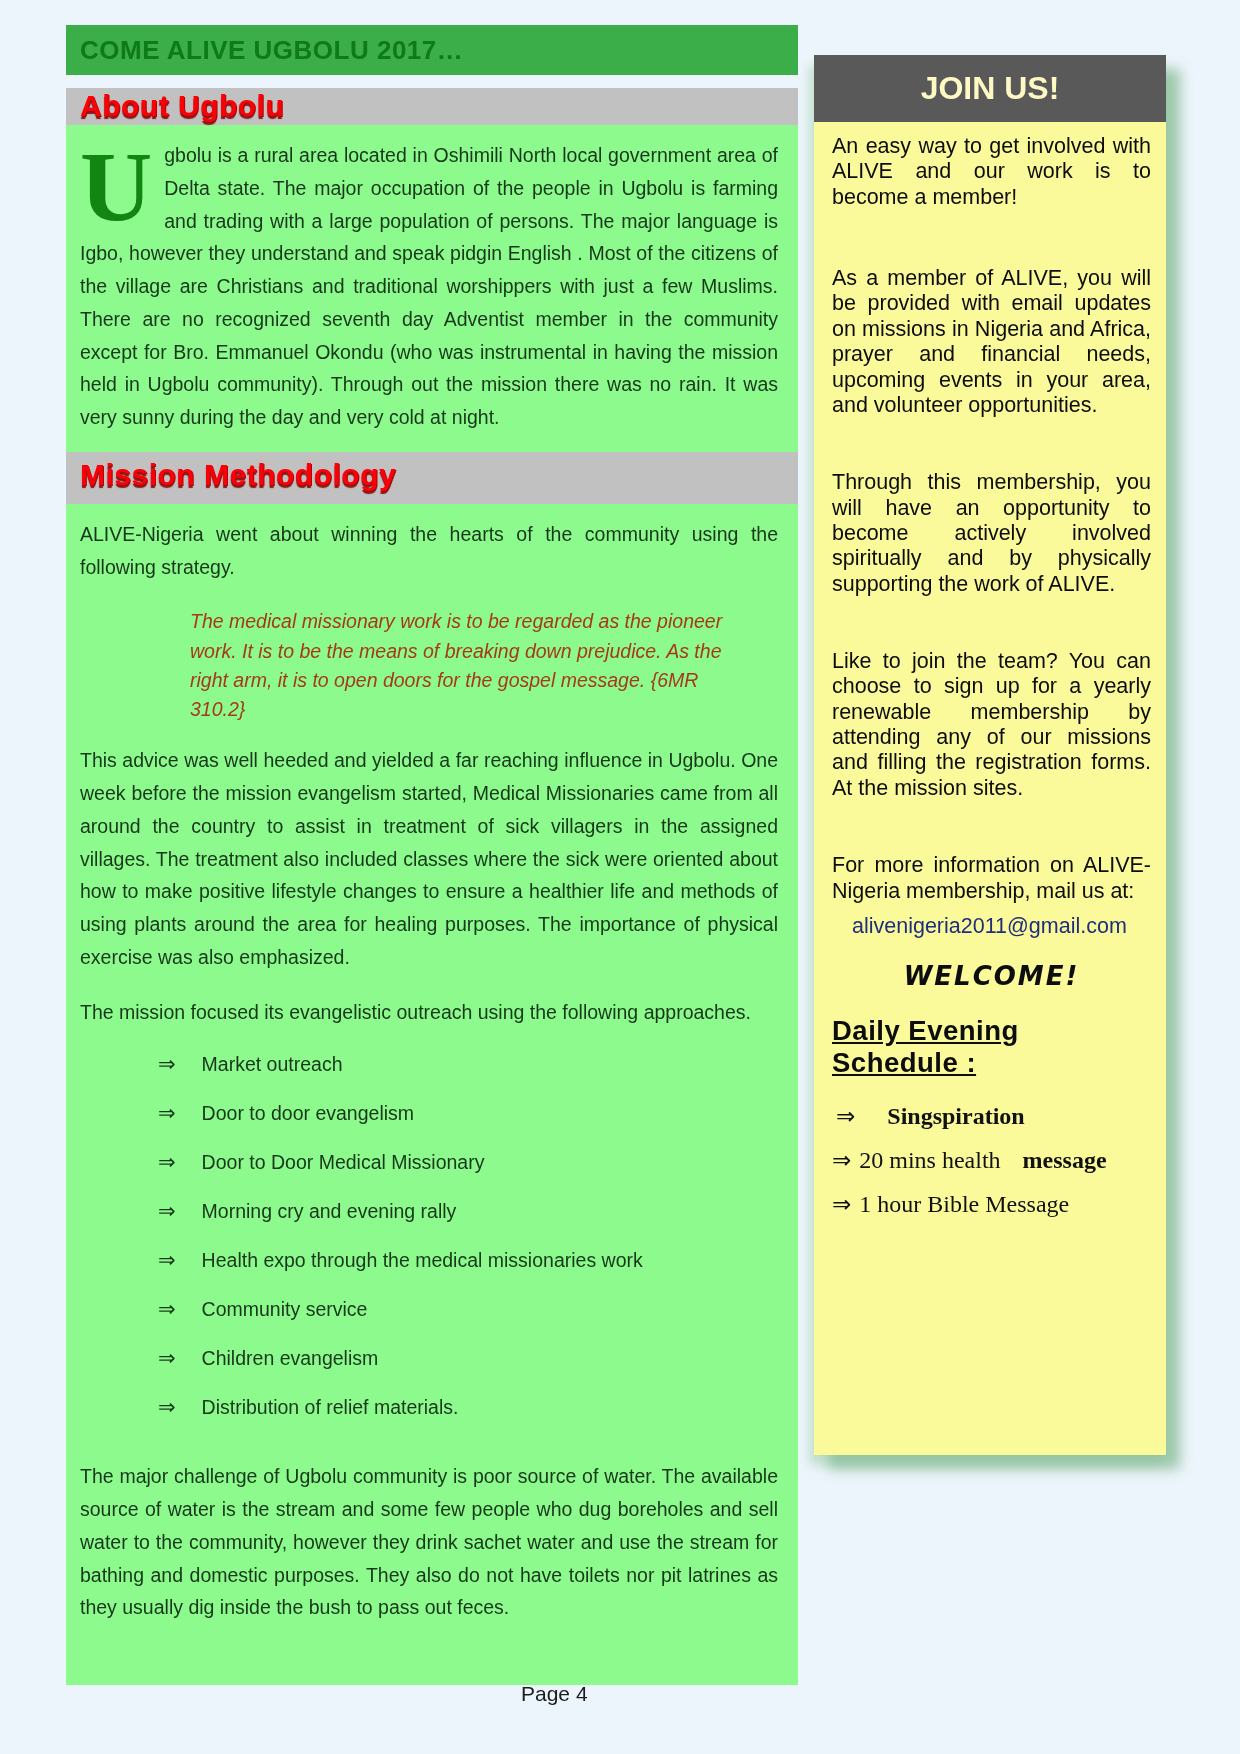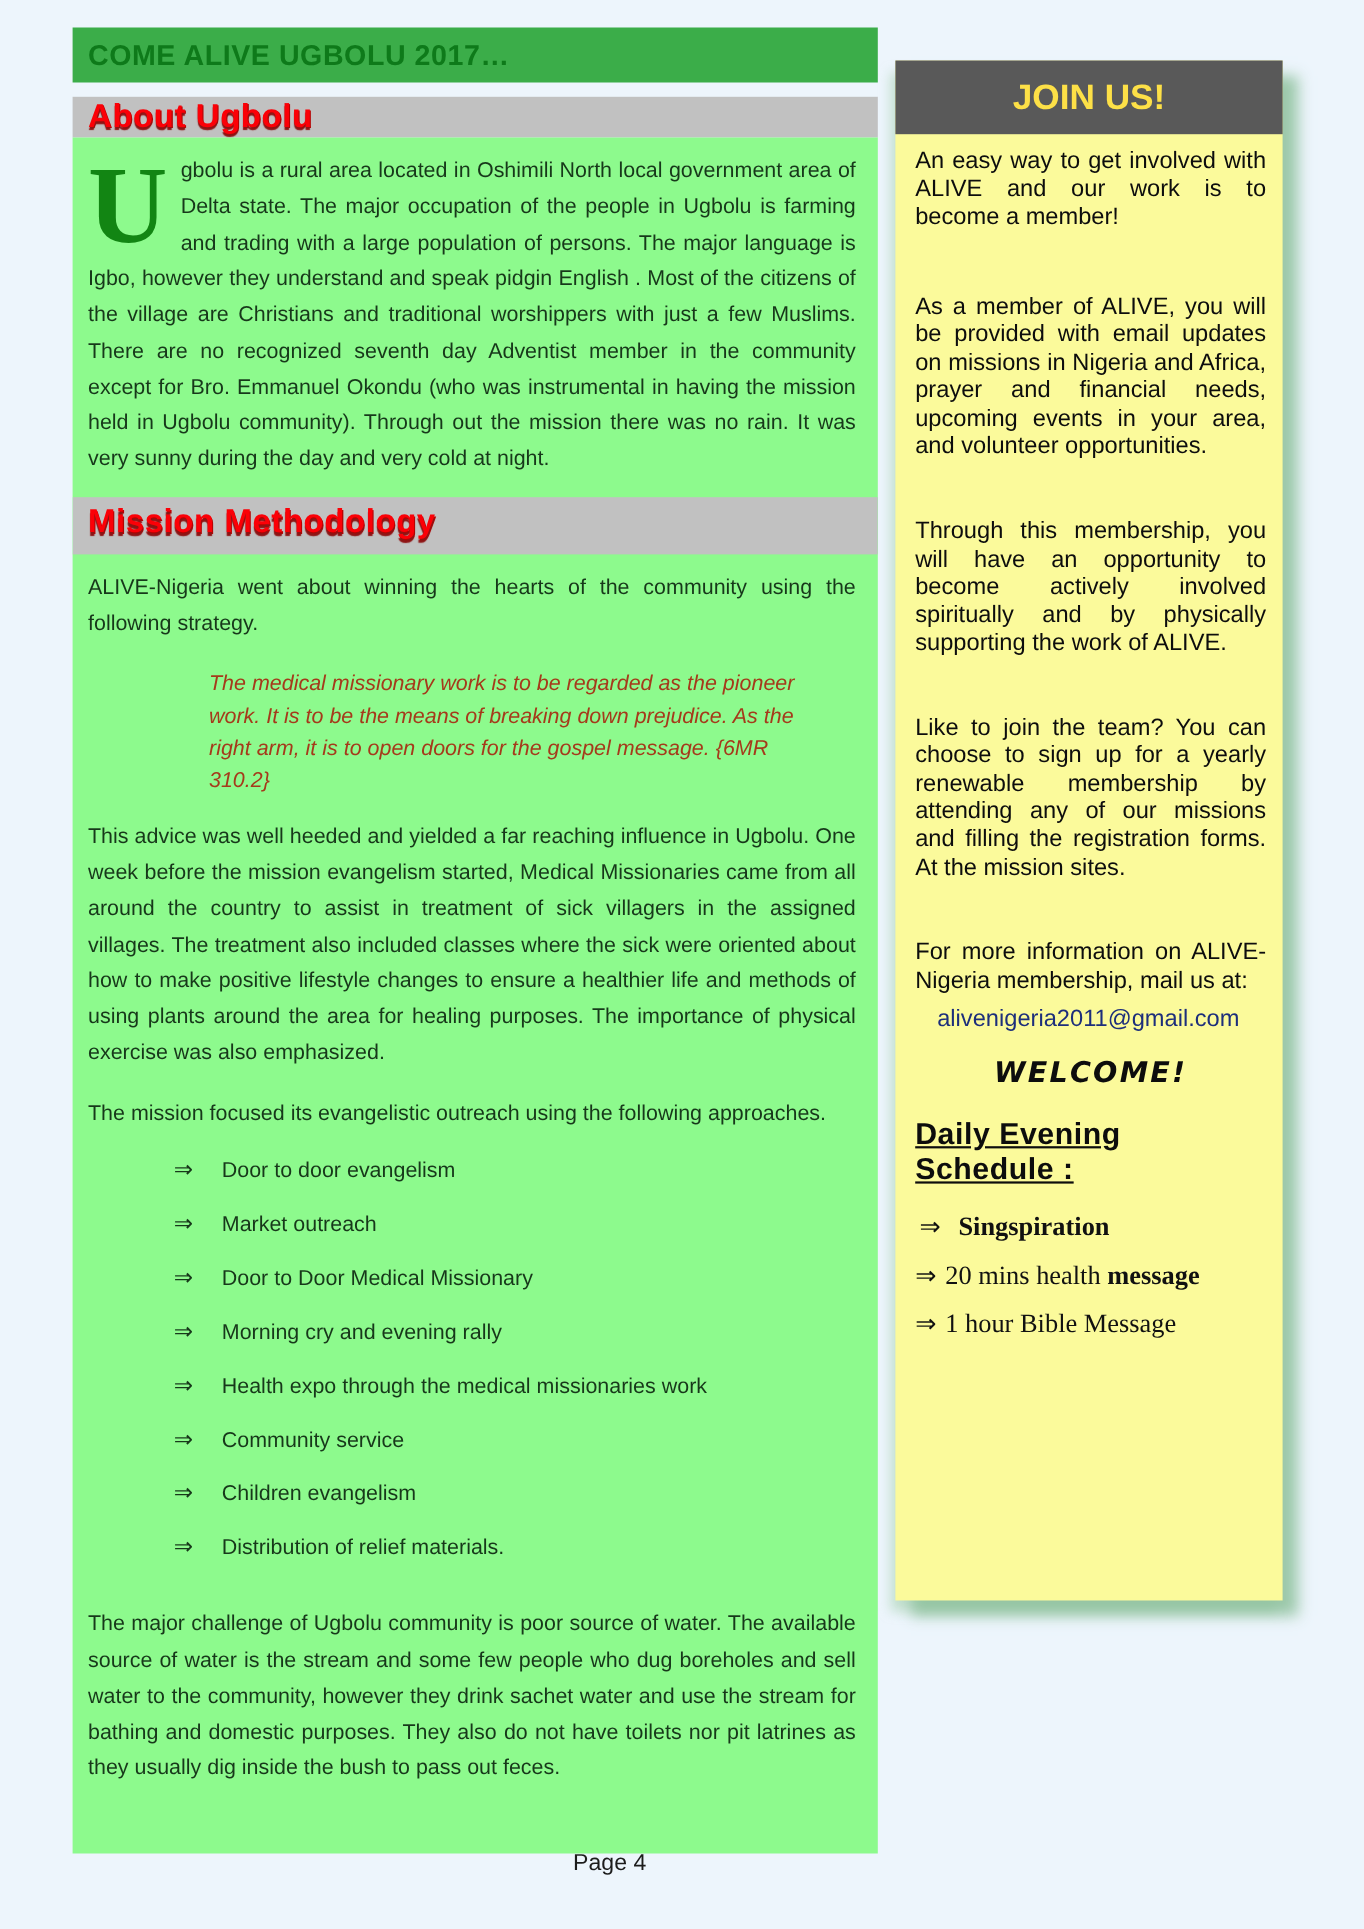--- a/index.html
+++ b/index.html
@@ -51,21 +51,21 @@
   }
   .approach-list .arrow{margin-right:26px;font-size:21px;}
   .challenge{padding-top:18px;}
   
   .sidebar{
     position:absolute;left:814px;top:55px;width:352px;height:1400px;
     background:#fbfa9b;
     box-shadow:14px 14px 12px rgba(142,193,156,0.85), -5px 10px 10px rgba(160,205,170,0.55);
   }
   .sidebar-header{
-    background:#595959;color:#fde047;text-align:center;
+    background:#595959;color:#fef9c3;text-align:center;
     font-weight:bold;font-size:32px;padding:15px 0;
   }
   .sidebar-body{padding:12px 15px 0 18px;color:#0d0d0d;}
   .sb-para{
     margin:0 0 52px 0;font-size:21.5px;line-height:1.18;text-align:justify;
   }
   .sb-para.first{margin-bottom:56px;}
   .sb-para.last{margin-bottom:10px;}
   .sb-email{
     display:block;margin:8px 0 18px 20px;
@@ -80,21 +80,21 @@
     font-weight:bold;font-size:27.5px;letter-spacing:0.5px;
     text-decoration:underline;margin:0 0 24px 0;
   }
   .schedule-list{list-style:none;margin:0;padding:0;}
   .schedule-list li{
     font-family:"Liberation Serif",serif;
     font-size:24px;margin-bottom:17px;color:#111;
   }
   .schedule-list .arrow{font-family:"DejaVu Sans",sans-serif;font-size:23px;margin-right:8px;}
   .schedule-list li.sing .arrow{margin-right:16px;margin-left:4px;}
-  .schedule-list .b{font-weight:bold;}
+  .schedule-list .b{font-weight:bold;margin-left:16px;}
   
   .page-number{
     position:absolute;left:521px;top:1682px;
     font-size:21px;color:#1c1c1c;
   }
 </style>
 </head>
 <body>
 
 <div class="left-col">
@@ -115,22 +115,22 @@
 
     <p class="para">ALIVE-Nigeria went about winning the hearts of the community using the following strategy.</p>
 
     <p class="quote">The medical missionary work is to be regarded as the pioneer work. It is to be the means of breaking down prejudice. As the right arm, it is to open doors for the gospel message.  {6MR 310.2}</p>
 
     <p class="para">This advice was well heeded and yielded a far reaching influence in Ugbolu. One week before the mission evangelism started, Medical Missionaries came from all around the country to assist in treatment of sick villagers in the assigned villages. The treatment also included classes where the sick were oriented about how to make positive lifestyle changes to ensure a healthier life and methods of using plants around the area for healing purposes. The importance of physical exercise was also emphasized.</p>
 
     <p class="para">The mission focused its evangelistic outreach using the following approaches.</p>
 
     <ul class="approach-list">
+      <li><span class="arrow">⇒</span><span>Market outreach</span></li>
       <li><span class="arrow">⇒</span><span>Door to door evangelism</span></li>
-      <li><span class="arrow">⇒</span><span>Market outreach</span></li>
       <li><span class="arrow">⇒</span><span>Door to Door Medical Missionary</span></li>
       <li><span class="arrow">⇒</span><span>Morning cry and evening rally</span></li>
       <li><span class="arrow">⇒</span><span>Health expo through the medical missionaries work</span></li>
       <li><span class="arrow">⇒</span><span>Community service</span></li>
       <li><span class="arrow">⇒</span><span>Children evangelism</span></li>
       <li><span class="arrow">⇒</span><span>Distribution of relief materials.</span></li>
     </ul>
 
     <p class="para challenge">The major challenge of Ugbolu community is  poor source of water. The available source of water is the stream and some few people who dug boreholes and sell water to the community, however they drink sachet water and use the stream for bathing and domestic purposes. They also do not have toilets nor pit latrines as they usually dig inside the bush to pass out feces.</p>
 

